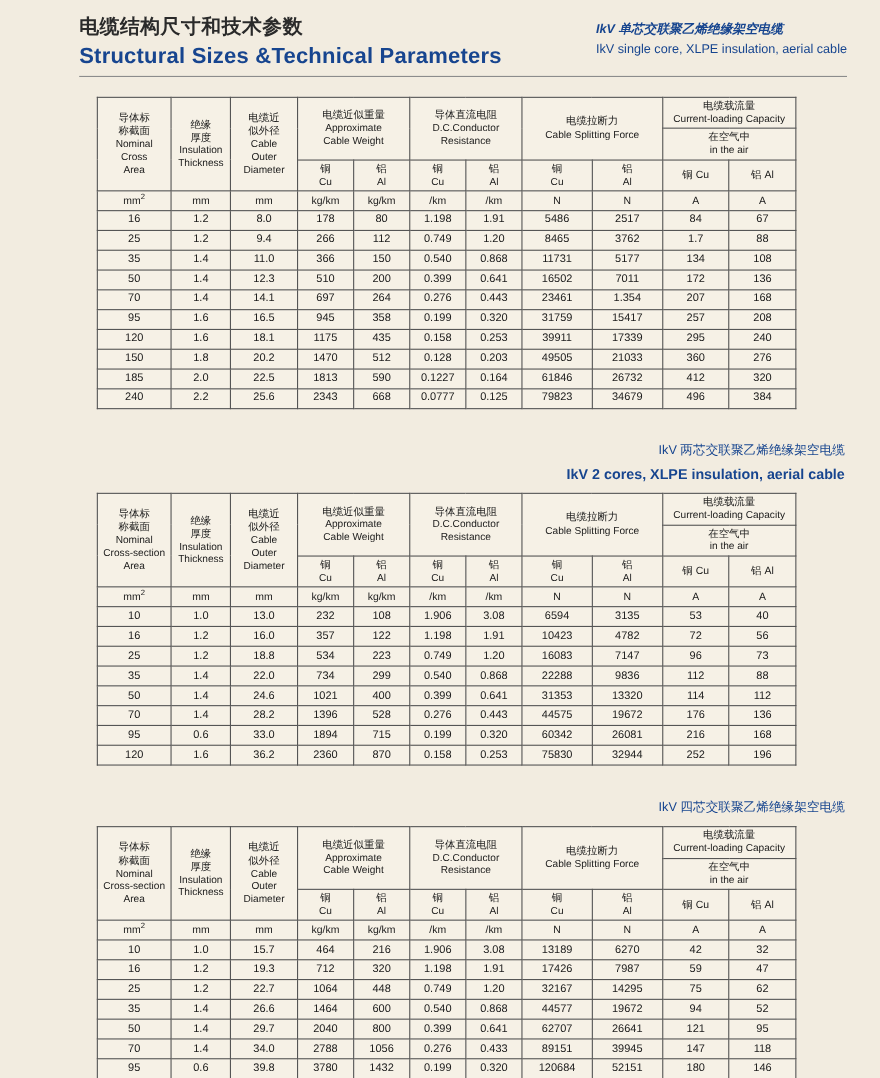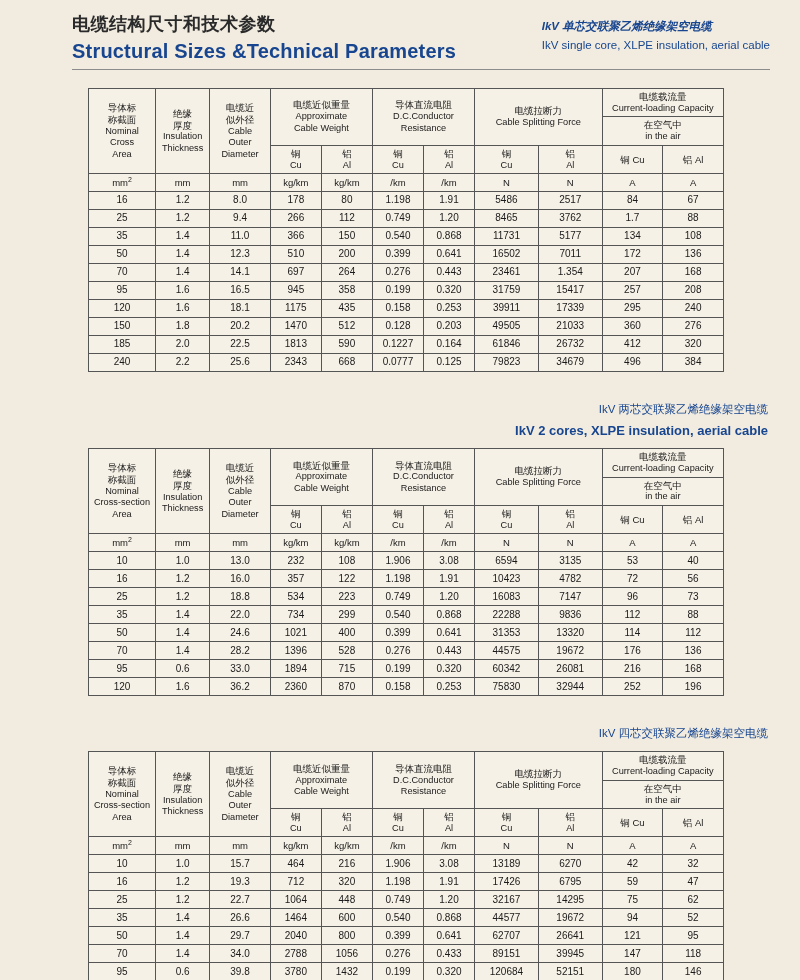--- a/index.html
+++ b/index.html
@@ -739,21 +739,21 @@
             </tr>
             <tr class="data">
               <td>16</td>
               <td>1.2</td>
               <td>19.3</td>
               <td>712</td>
               <td>320</td>
               <td>1.198</td>
               <td>1.91</td>
               <td>17426</td>
-              <td>6795</td>
+              <td>7987</td>
               <td>59</td>
               <td>47</td>
             </tr>
             <tr class="data">
               <td>25</td>
               <td>1.2</td>
               <td>22.7</td>
               <td>1064</td>
               <td>448</td>
               <td>0.749</td>

